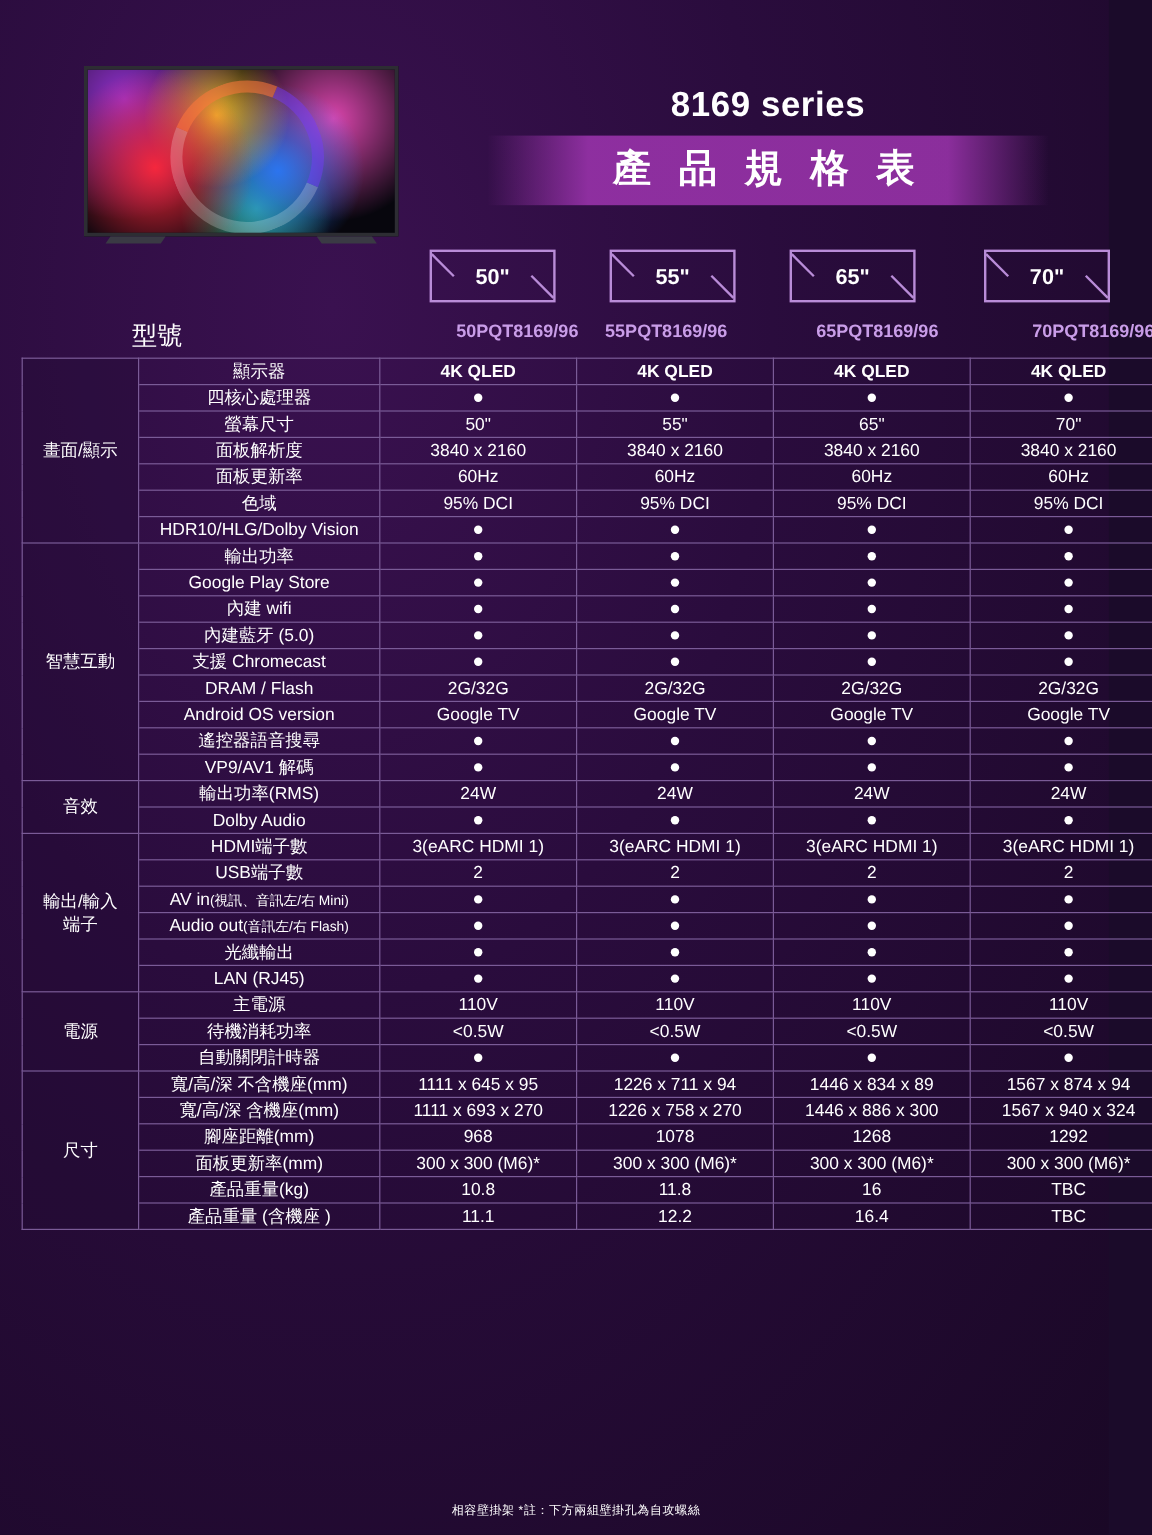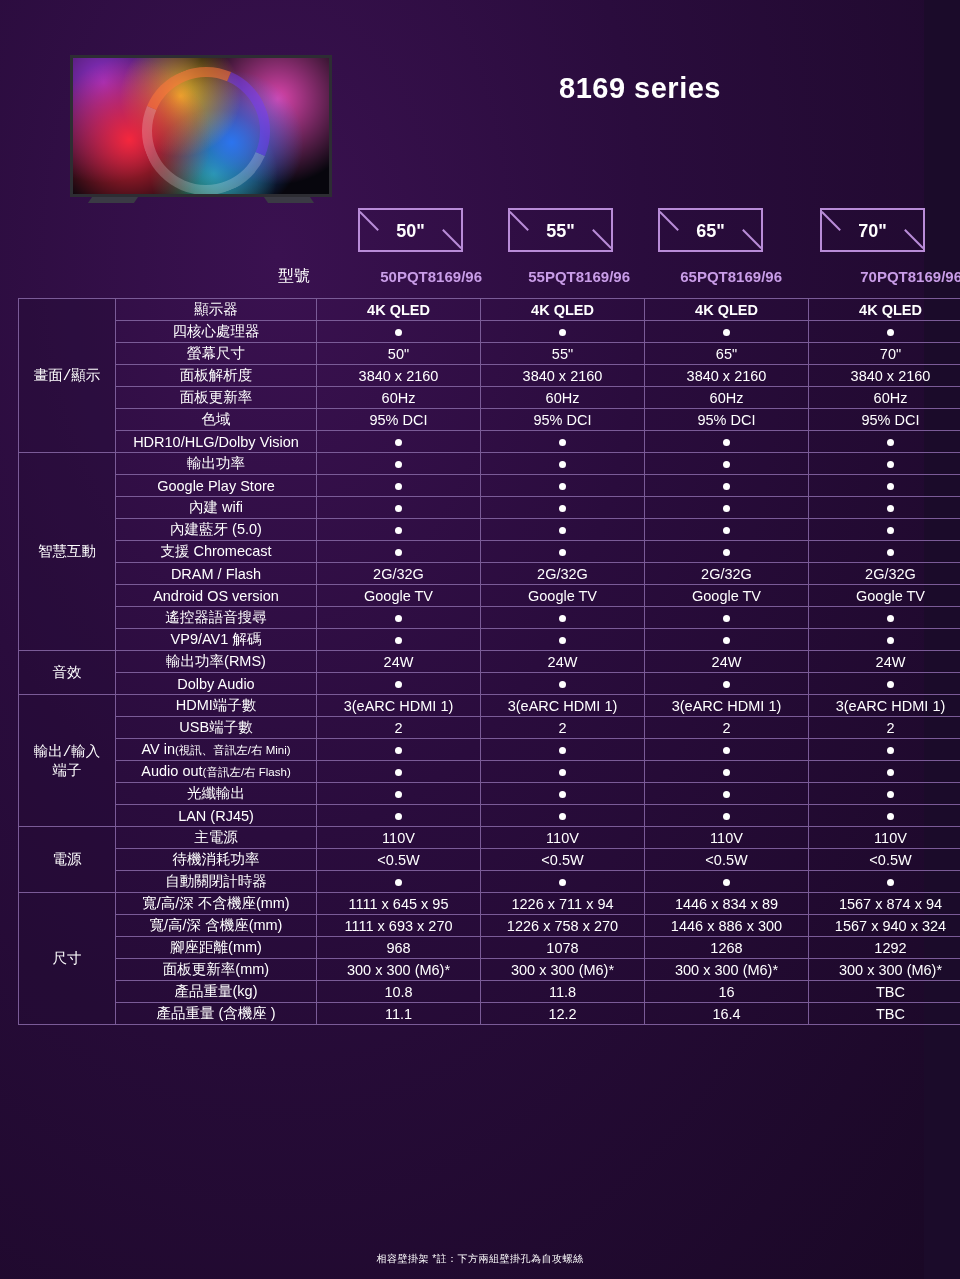--- a/index.html
+++ b/index.html
@@ -148,35 +148,35 @@
     left: 0;
     top: 266px;
     width: 960px;
     height: 28px;
   }
   .model-label {
     position: absolute;
     left: 110px;
     top: 0;
     width: 200px;
-    text-align: right;
-    font-size: 16px;
+    text-align: left;
+    font-size: 21px;
     color: #ffffff;
   }
   .model-name {
     position: absolute;
     top: 2px;
     width: 148px;
     text-align: right;
     font-size: 15px;
     font-weight: bold;
     color: #c99de8;
   }
   .mn1 { left: 334px; }
-  .mn2 { left: 482px; }
+  .mn2 { left: 458px; }
   .mn3 { left: 634px; }
   .mn4 { left: 814px; }
 
   
   table.spec {
     position: absolute;
     left: 18px;
     top: 298px;
     width: 924px;
     border-collapse: collapse;
@@ -189,21 +189,20 @@
     padding: 0 2px;
     color: #ffffff;
     text-align: center;
     vertical-align: middle;
   }
   td.grp {
     width: 92px;
     font-size: 17px;
     font-weight: normal;
     background: rgba(35,12,52,0.35);
-    font-family: Liberation Mono, monospace;
   }
   td.item {
     width: 196px;
     text-align: left;
     padding-left: 7px;
     font-size: 15px;
   }
   td.val { width: 159px; }
   .hdr-strong { font-weight: bold; font-size: 15.5px; }
   .dot {
@@ -235,20 +234,21 @@
 
   <div class="header">
     <div class="tv-image">
       <div class="tv-screen">
         <div class="tv-swirl"></div>
       </div>
       <div class="tv-stand"></div>
     </div>
     <div class="title-block">
       <div class="series-title">8169 series</div>
+      <div class="spec-banner">產 品 規 格 表</div>
     </div>
   </div>
 
   <div class="size-row">
     <div class="size-box sb1">
       <span class="corner-tl"></span>
       <span class="corner-br"></span>
       <span>50"</span>
     </div>
     <div class="size-box sb2">

